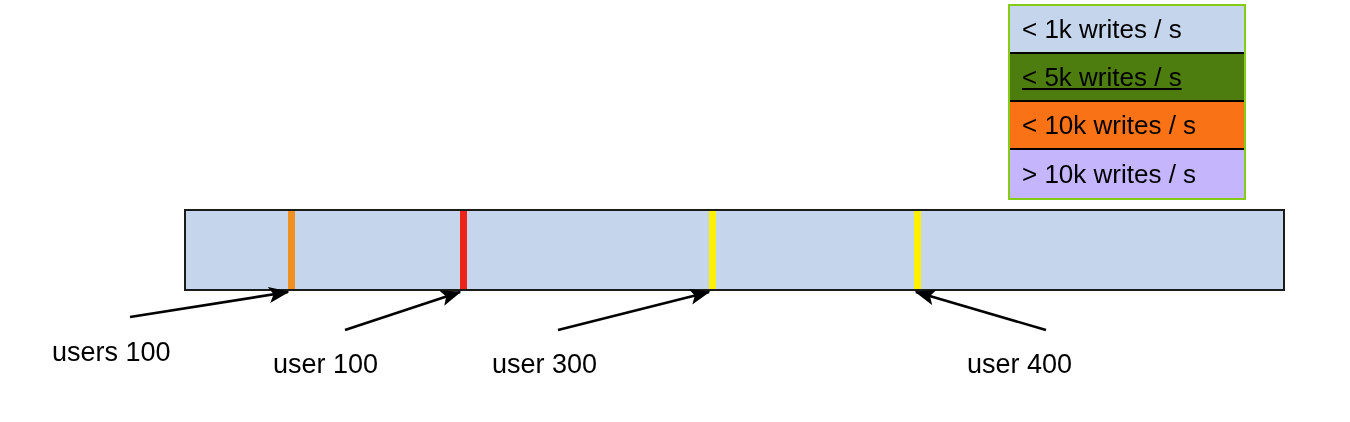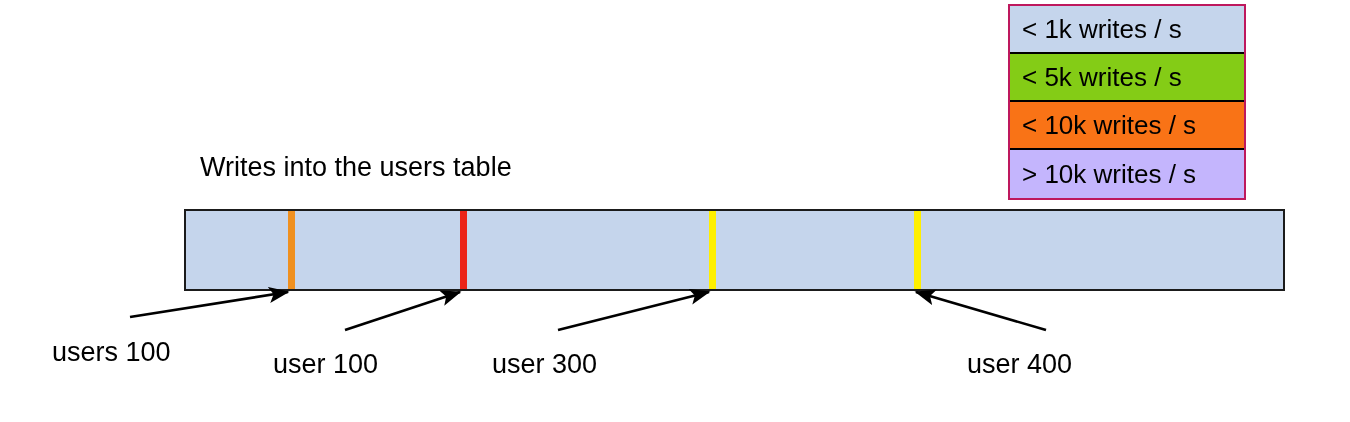--- a/index.html
+++ b/index.html
@@ -19,21 +19,21 @@
     height: 422px;
     background: #ffffff;
   }
 
   
   #legend {
     position: absolute;
     left: 1008px;
     top: 4px;
     width: 238px;
-    border: 2px solid #be185d;
+    border: 2px solid #84cc16;
     box-sizing: border-box;
   }
   .legend-row {
     height: 48px;
     box-sizing: border-box;
     border-bottom: 2px solid #000000;
     display: flex;
     align-items: center;
     padding-left: 12px;
   }
@@ -91,32 +91,31 @@
 </style>
 </head>
 <body>
 
 <div id="stage">
 
   <div id="legend">
     <div class="legend-row" style="background: rgb(197, 213, 236);">
       <span class="legend-label">&lt; 1k writes / s</span>
     </div>
-    <div class="legend-row" style="background: #84cc16;">
+    <div class="legend-row" style="background: #4d7c0f; text-decoration: underline;">
       <span class="legend-label">&lt; 5k writes / s</span>
     </div>
     <div class="legend-row" style="background: #f97316; text-align: right;">
       <span class="legend-label">&lt; 10k writes / s</span>
     </div>
     <div class="legend-row" style="background: #c4b5fd;">
       <span class="legend-label">&gt; 10k writes / s</span>
     </div>
   </div>
 
-  <div id="chart-title">Writes into the users table</div>
 
   <div id="bar">
     <div class="stripe" style="background: rgb(239, 144, 32); left: 102px;"></div>
     <div class="stripe" style="background: rgb(236, 36, 25); left: 274px;"></div>
     <div class="stripe" style="background: rgb(255, 239, 0); left: 523px;"></div>
     <div class="stripe" style="background: rgb(255, 239, 0); left: 728px;"></div>
   </div>
 
   <svg id="arrows" viewBox="0 0 1350 422">
     <defs>

